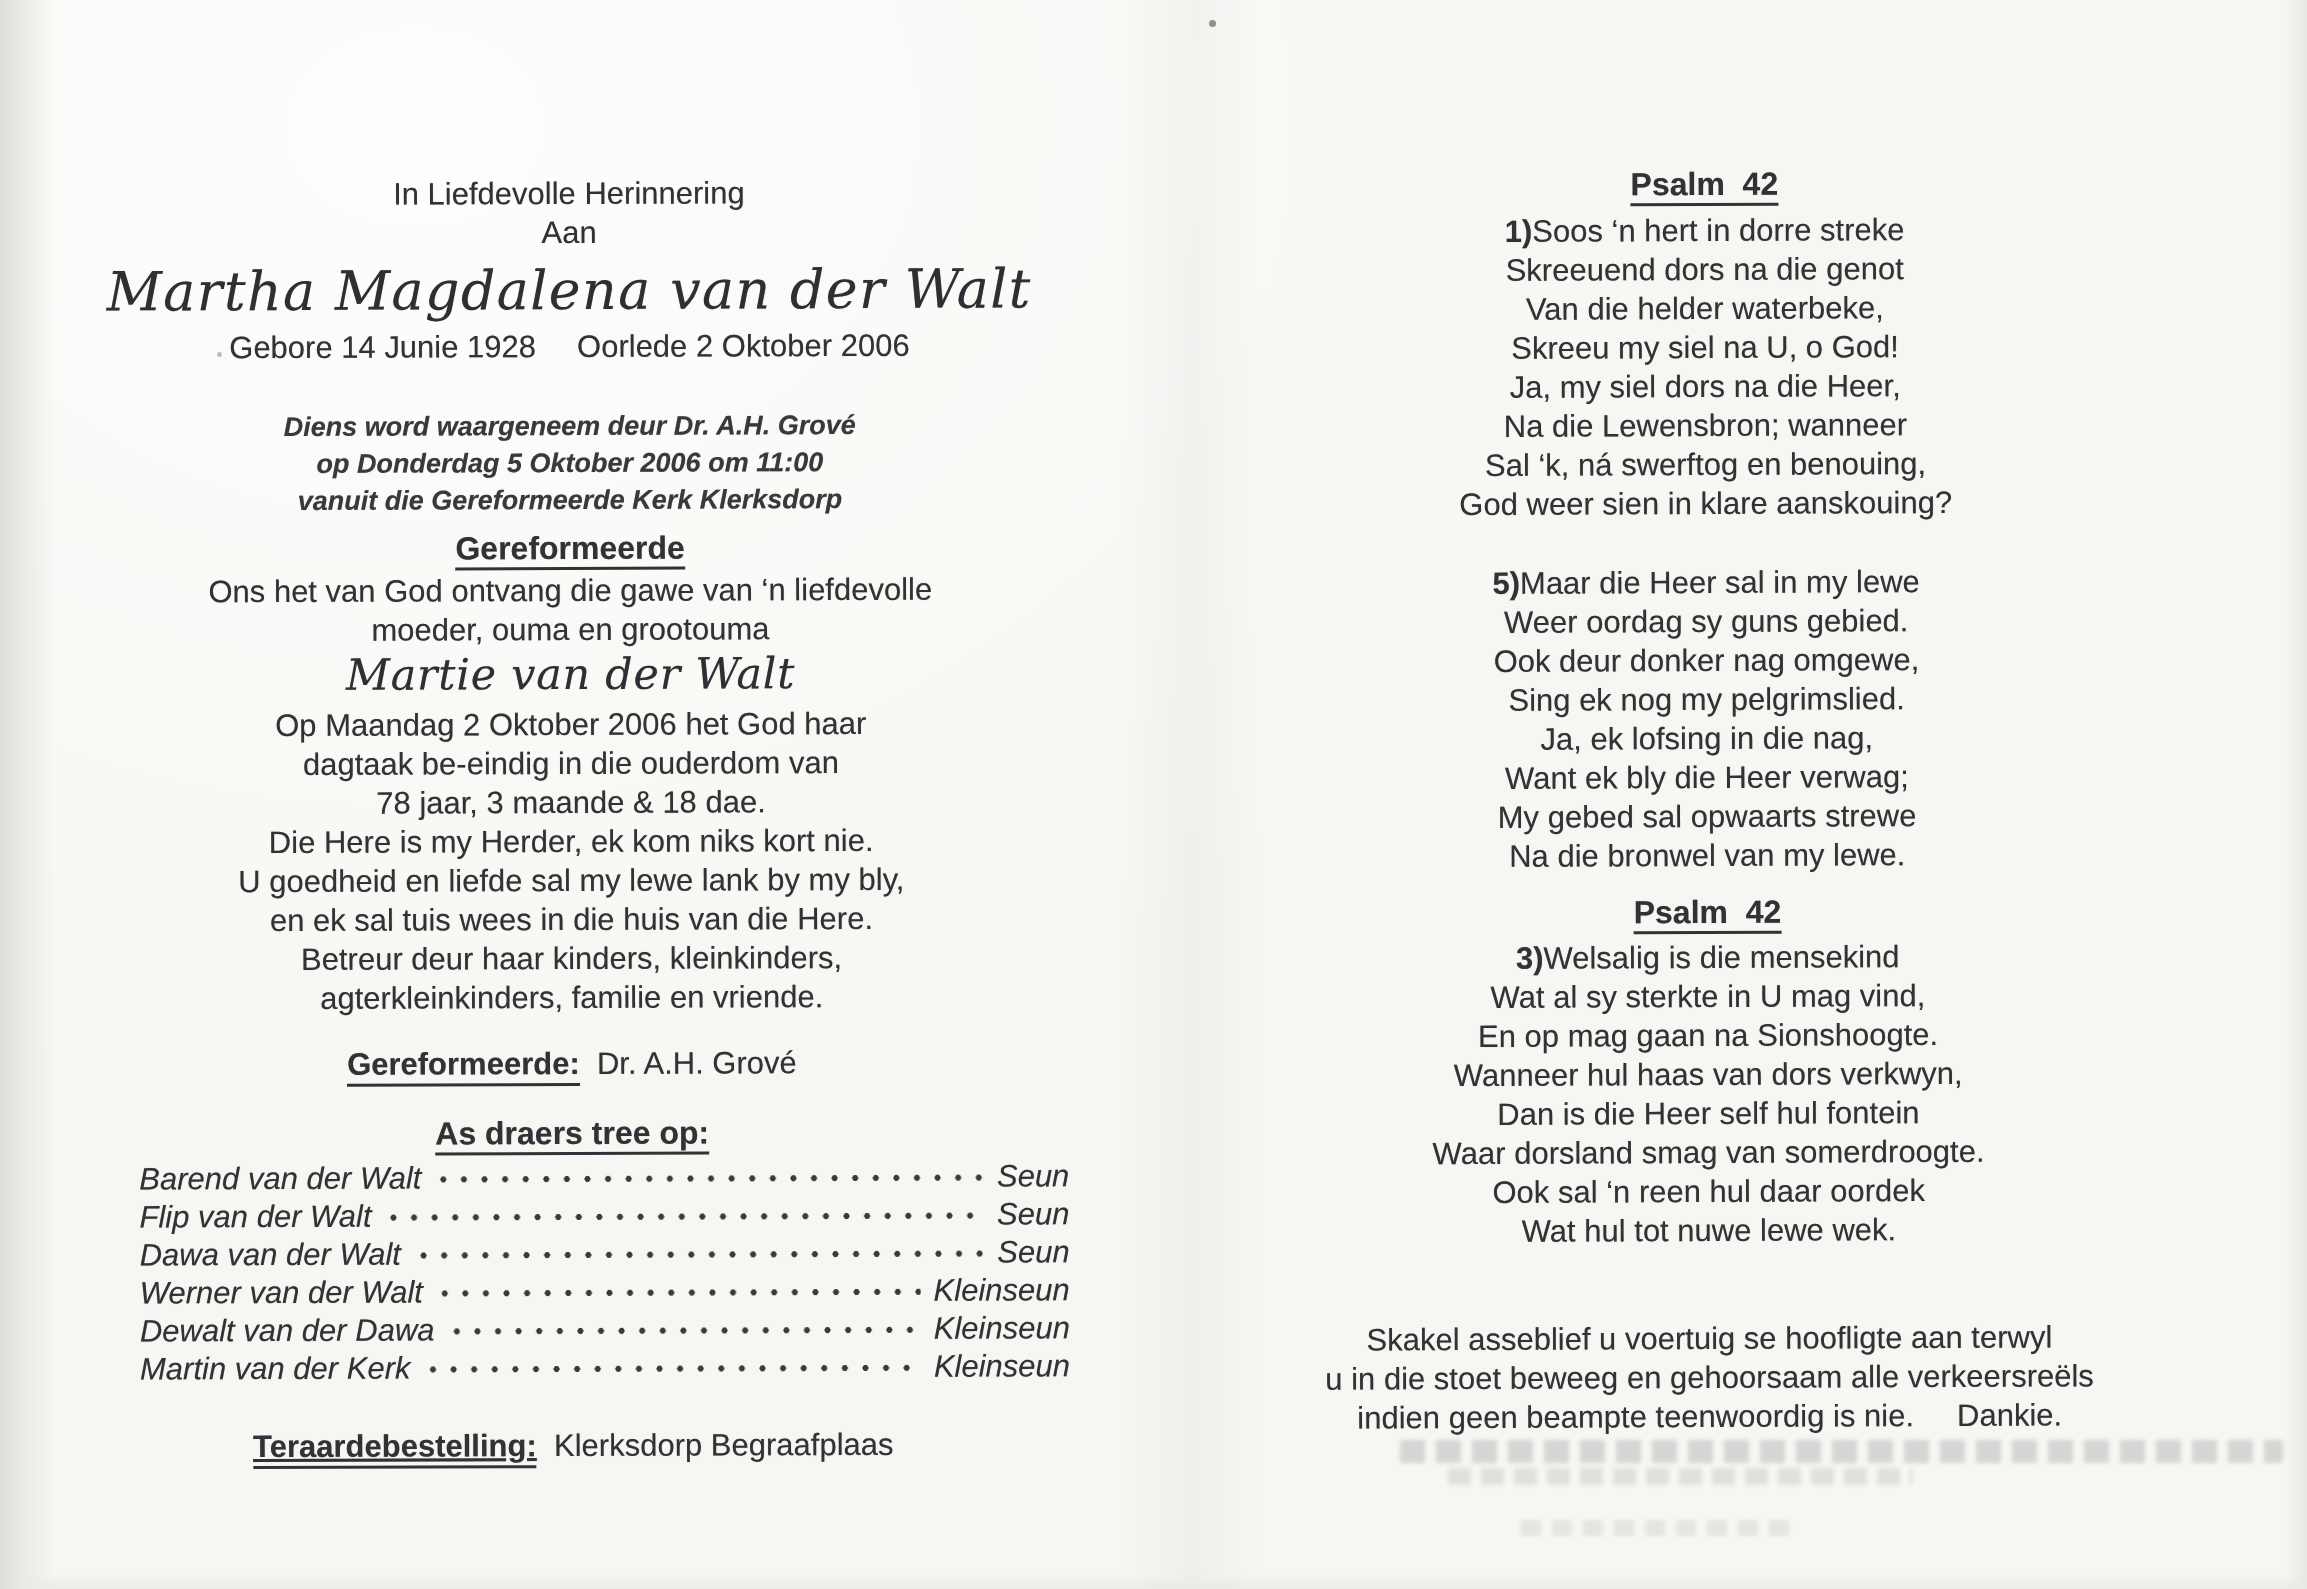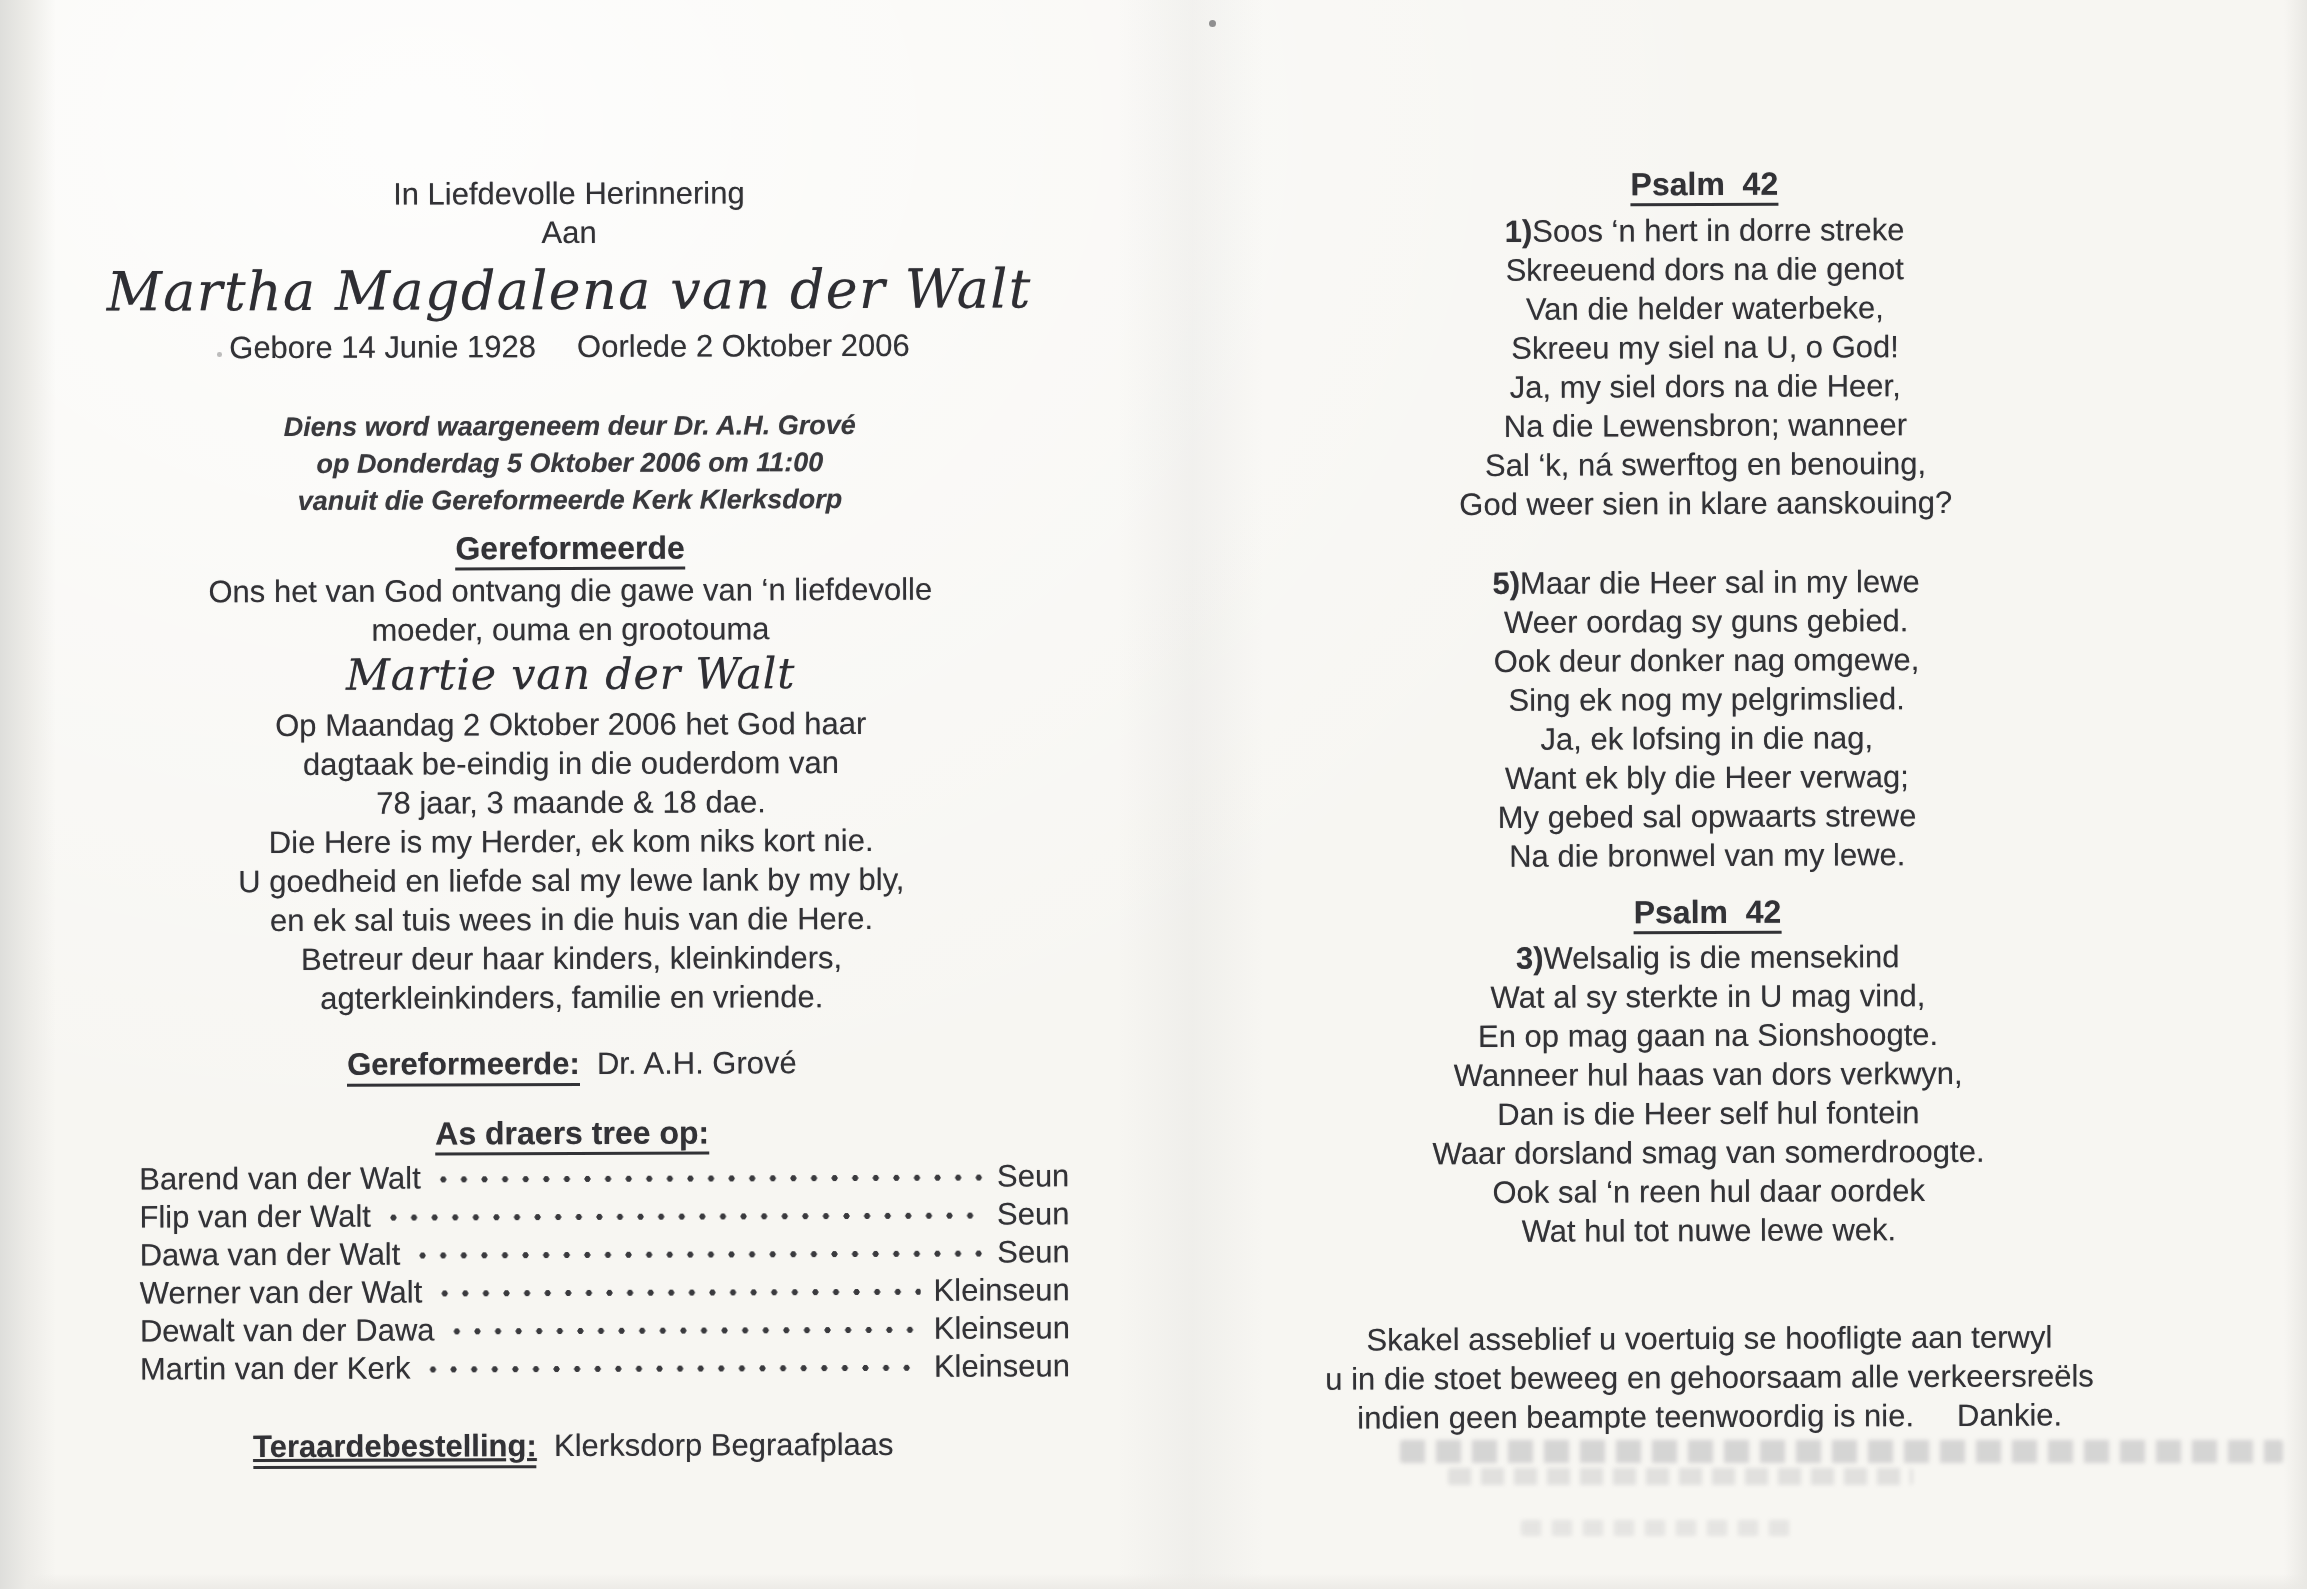--- a/index.html
+++ b/index.html
@@ -24,22 +24,22 @@
   .vline{white-space:pre-wrap;}
   .script{font-family:"DejaVu Serif", serif;font-style:italic;color:#2e2e33;}
   .name-script{font-size:54px;line-height:73px;letter-spacing:1.3px;}
   .nick-script{font-size:43px;line-height:57px;letter-spacing:0.7px;}
   .svc{font-size:27px;line-height:37px;font-weight:bold;font-style:italic;color:#39393d;}
   .hd{font-weight:bold;font-size:32px;white-space:pre;}
   .ul{display:inline-block;border-bottom:3.3px solid currentColor;padding-bottom:0;}
   .inline-lbl{font-weight:bold;}
   .bearers{padding:0 35px 0 32px;text-align:left;}
   .leader-row{display:flex;align-items:baseline;height:38px;font-size:31px;}
-  .bname{white-space:nowrap;}
-  .brole{white-space:nowrap;text-align:right;}
+  .bname{white-space:nowrap;font-style:italic;}
+  .brole{white-space:nowrap;text-align:right;font-style:italic;}
   .dots{
     flex:1;align-self:stretch;margin:0 13.3px 0 9.3px;
     background-image:radial-gradient(circle, #3a3a3e 2.8px, rgba(0,0,0,0) 3.3px);
     background-size:20.6px 38px;background-repeat:repeat-x;background-position:2.7px 74%;
   }
   .ghost{position:absolute;filter:blur(2px);border-radius:3.3px;}
   .g-strong{background:repeating-linear-gradient(90deg, rgba(96,96,108,0.22) 0 25px, rgba(0,0,0,0) 25px 36px);}
   .g-mid{background:repeating-linear-gradient(90deg, rgba(100,100,112,0.15) 0 22.6px, rgba(0,0,0,0) 22.6px 33px);}
   .g-soft{background:repeating-linear-gradient(90deg, rgba(104,104,116,0.12) 0 20px, rgba(0,0,0,0) 20px 31px);}
   .speck{position:absolute;background:rgba(60,60,64,0.55);border-radius:50%;}

